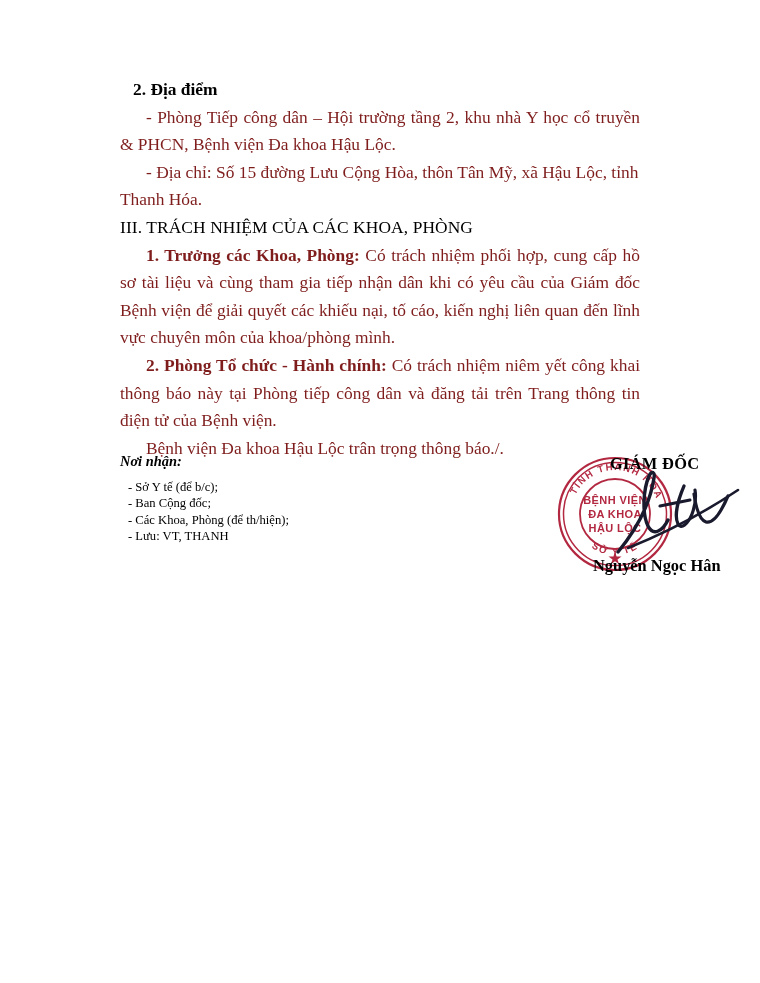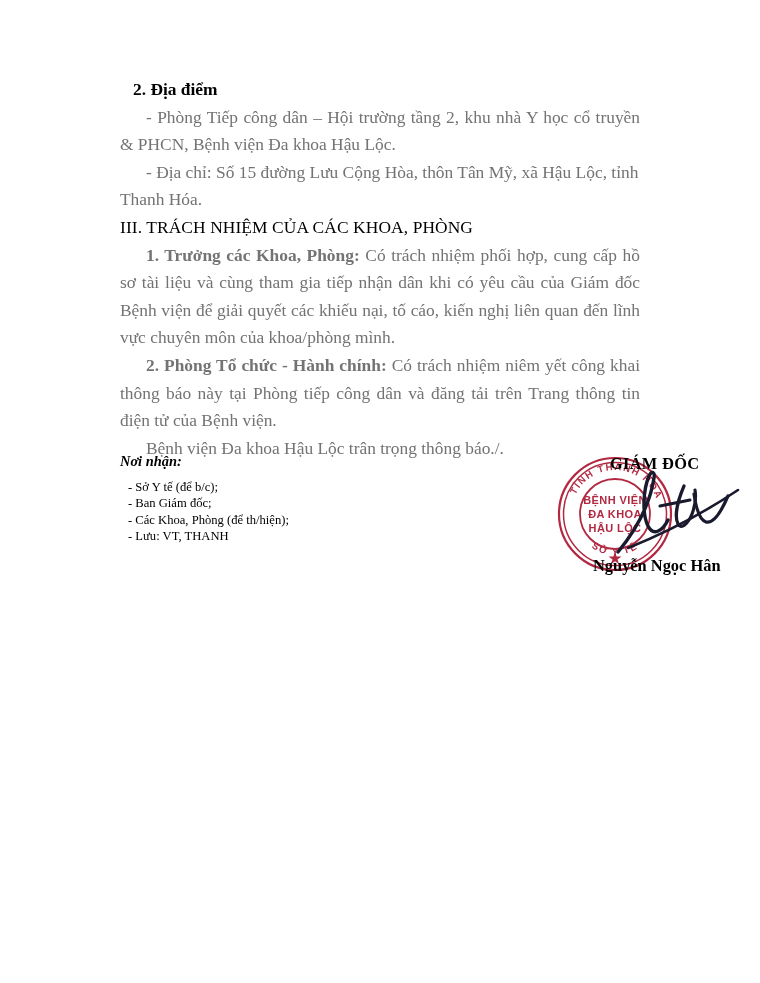--- a/index.html
+++ b/index.html
@@ -31,21 +31,21 @@
     width: 520px;
   }
 
   
   .para {
     font-size: 17.4px;
     line-height: 27.6px;
     text-align: justify;
     text-justify: inter-word;
     margin: 0;
-    color: #737373;
+    color: #7f1d1d;
   }
   .para.indent {
     text-indent: 26px;
   }
   .heading-bold {
     font-weight: bold;
     font-size: 17.4px;
     line-height: 27.6px;
     margin: 0;
     text-indent: 13px;
@@ -164,21 +164,21 @@
     <p class="para indent"><span class="lead">2. Phòng Tổ chức - Hành chính:</span><span> Có trách nhiệm niêm yết công khai thông báo này tại Phòng tiếp công dân và đăng tải trên Trang thông tin điện tử của Bệnh viện.</span></p>
 
     <p class="para indent nojust">Bệnh viện Đa khoa Hậu Lộc trân trọng thông báo./.</p>
 
     <div class="bottom">
 
       <div class="recipients">
         <p class="recipients-title">Nơi nhận:</p>
         <ul class="recipients-list">
           <li>- Sở Y tế (để b/c);</li>
-          <li>- Ban Giám đốc;</li>
+          <li>- Ban Cộng đốc;</li>
           <li>- Các Khoa, Phòng (để th/hiện);</li>
           <li>- Lưu: VT, THANH</li>
         </ul>
       </div>
 
       <div class="sigblock">
 
         <div class="sig-title">GIÁM ĐỐC</div>
 
         <svg class="seal" viewBox="0 0 116 116">

